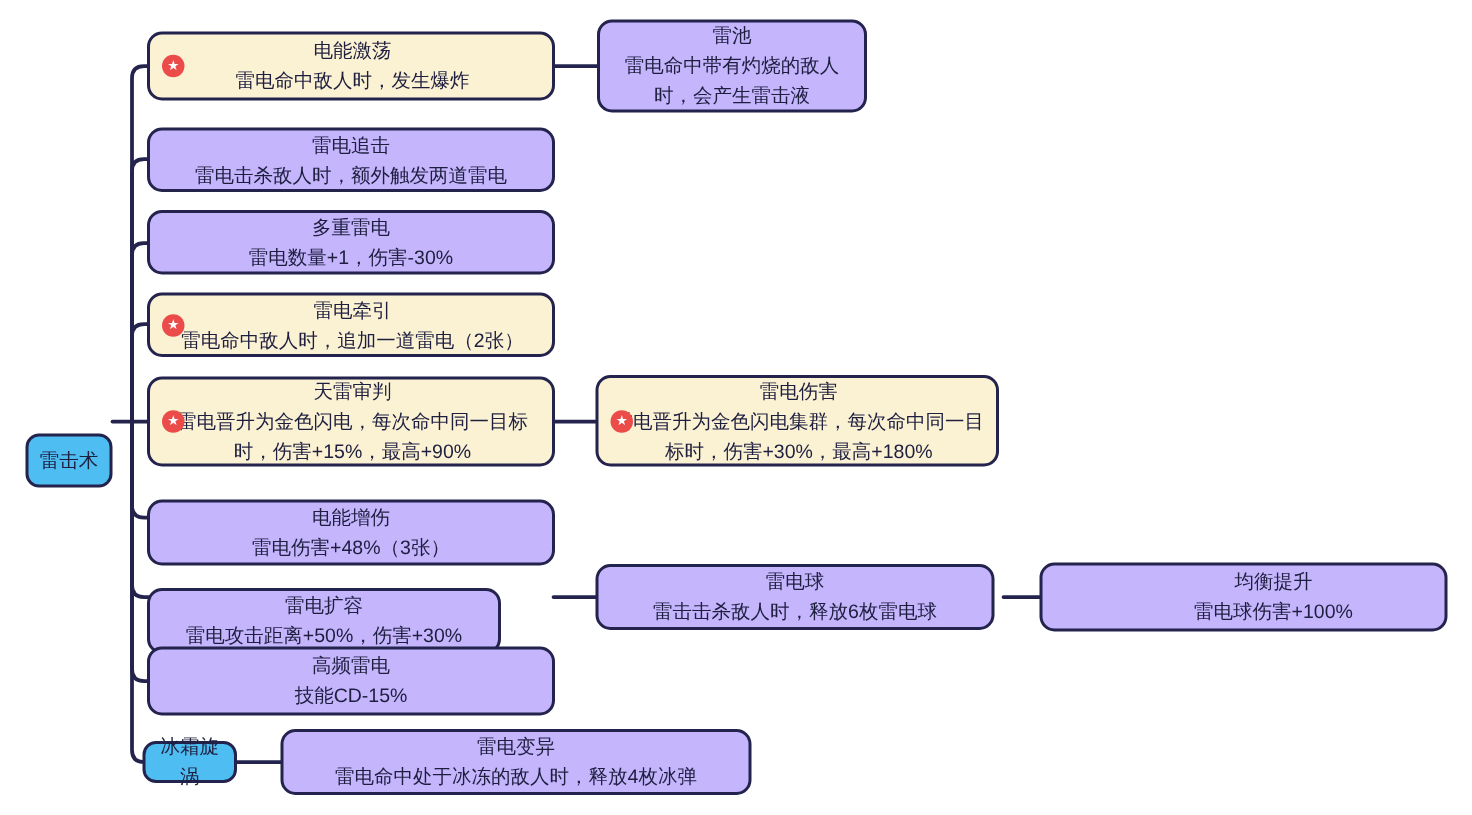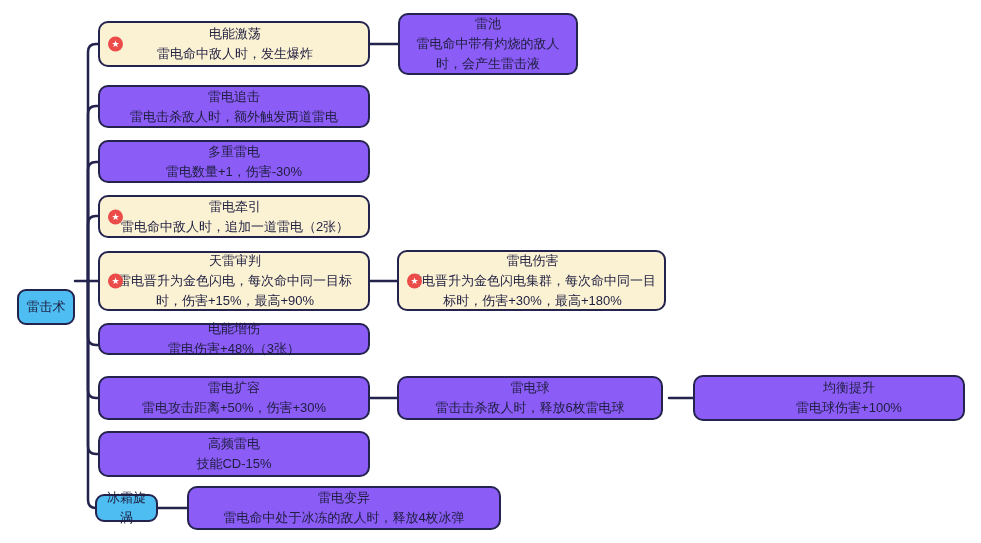--- a/index.html
+++ b/index.html
@@ -4,21 +4,21 @@
 <style>
   html,body{margin:0;padding:0;background:#ffffff;}
   #canvas{
     position:relative;width:981px;height:543px;background:#ffffff;overflow:hidden;
     font-family:"Liberation Sans", sans-serif;color:#1e1e3f;
   }
   .wires{position:absolute;left:0;top:0;z-index:1;}
   .wires path{stroke:#23234d;stroke-width:2.5;fill:none;stroke-linecap:round;}
   .node{
     position:absolute;z-index:2;box-sizing:border-box;
-    border:2px solid #23234d;border-radius:10px;background:#8b5cf6;
+    border:2px solid #23234d;border-radius:10px;background:#c4b5fd;
     display:flex;align-items:center;justify-content:center;
     text-align:center;font-size:13px;line-height:20px;
   }
   .node .txt{width:100%;padding:0 6px;box-sizing:border-box;}
   .node.starred .txt{padding:0 6px 0 8px;}
   .node.tight .txt{padding:0 4px;}
   .cream{background:#fbf2d4;}
   .bluefill{background:#4dbdf2;border-radius:9px;}
   .badge{
     position:absolute;left:8px;top:50%;transform:translateY(-50%);
@@ -28,22 +28,22 @@
   .t,.d{pointer-events:none;}
   
   .g-root{left:17px;top:263px;width:58px;height:36px;margin-top:26px;}
   .g-n1{left:98px;top:21px;width:272px;height:46px;}
   .g-n2{left:398px;top:13px;width:180px;height:62px;}
   .g-n3{left:98px;top:85px;width:272px;height:43px;}
   .g-n4{left:98px;top:140px;width:272px;height:43px;}
   .g-n5{left:98px;top:195px;width:272px;height:43px;}
   .g-n6{left:98px;top:251px;width:272px;height:60px;}
   .g-n7{left:397px;top:250px;width:269px;height:61px;}
-  .g-n8{left:98px;top:323px;width:272px;height:32px;}
-  .g-n9{left:98px;top:376px;width:272px;height:44px;}
+  .g-n8{left:98px;top:333px;width:272px;height:44px;}
+  .g-n9{left:98px;top:392px;width:236px;height:44px;}
   .g-n10{left:397px;top:376px;width:266px;height:44px;}
   .g-n11{left:693px;top:375px;width:272px;height:46px;padding-left:40px;}
   .g-n12{left:98px;top:431px;width:272px;height:46px;text-align:center;}
   .g-n13{left:95px;top:494px;width:63px;height:28px;}
   .g-n14{left:187px;top:486px;width:314px;height:44px;}
 </style>
 </head>
 <body>
 
 <div id="canvas">

